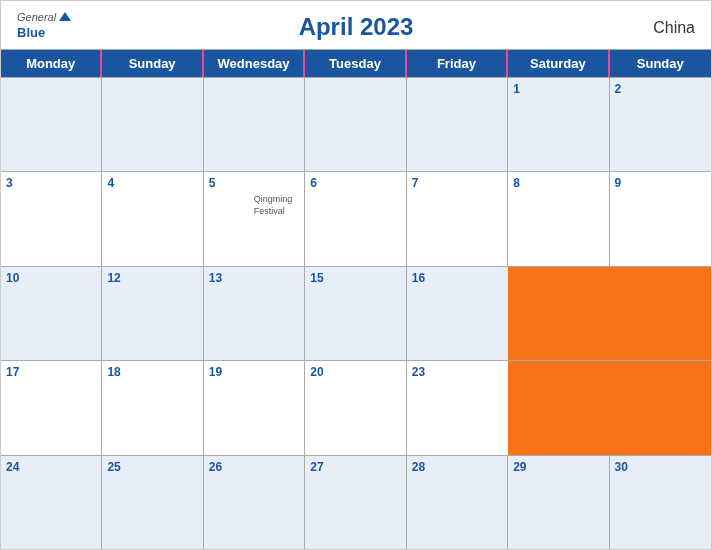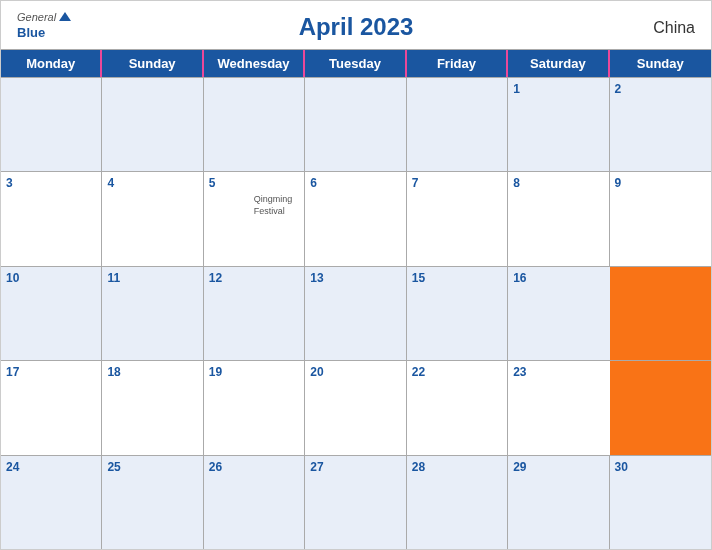--- a/index.html
+++ b/index.html
@@ -188,23 +188,20 @@
           </div>
           <div class="day-cell">
             <div class="day-number">9</div>
           </div>
         </div>
         <div class="week-row">
           <div class="day-cell">
             <div class="day-number">10</div>
           </div>
           <div class="day-cell">
-            <div class="day-number">11</div>
-          </div>
-          <div class="day-cell">
             <div class="day-number">12</div>
           </div>
           <div class="day-cell">
             <div class="day-number">13</div>
           </div>
           <div class="day-cell">
             <div class="day-number">15</div>
           </div>
           <div class="day-cell">
             <div class="day-number">16</div>
@@ -215,23 +212,20 @@
             <div class="day-number">17</div>
           </div>
           <div class="day-cell">
             <div class="day-number">18</div>
           </div>
           <div class="day-cell">
             <div class="day-number">19</div>
           </div>
           <div class="day-cell">
             <div class="day-number">20</div>
-          </div>
-          <div class="day-cell">
-            <div class="day-number">22</div>
           </div>
           <div class="day-cell">
             <div class="day-number">23</div>
           </div>
         </div>
         <div class="week-row">
           <div class="day-cell">
             <div class="day-number">24</div>
           </div>
           <div class="day-cell">

